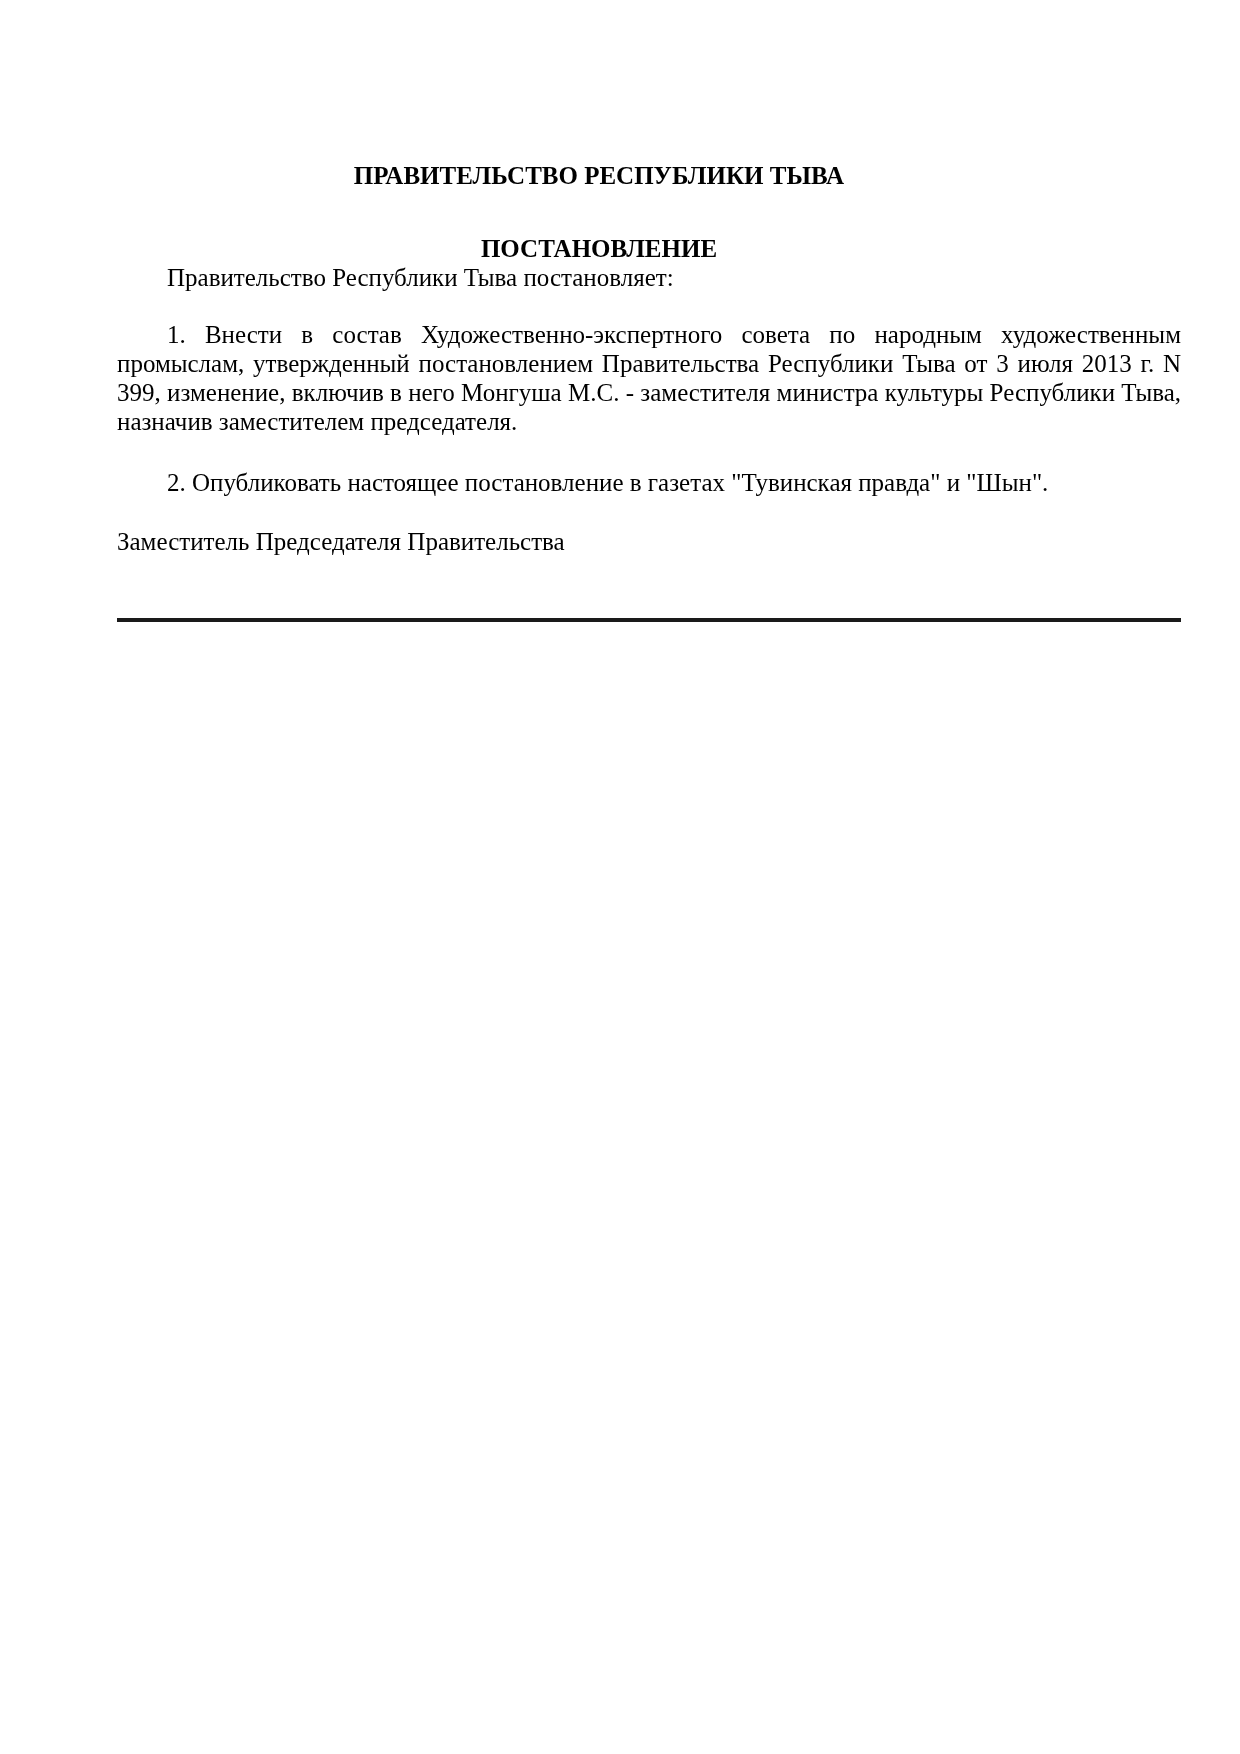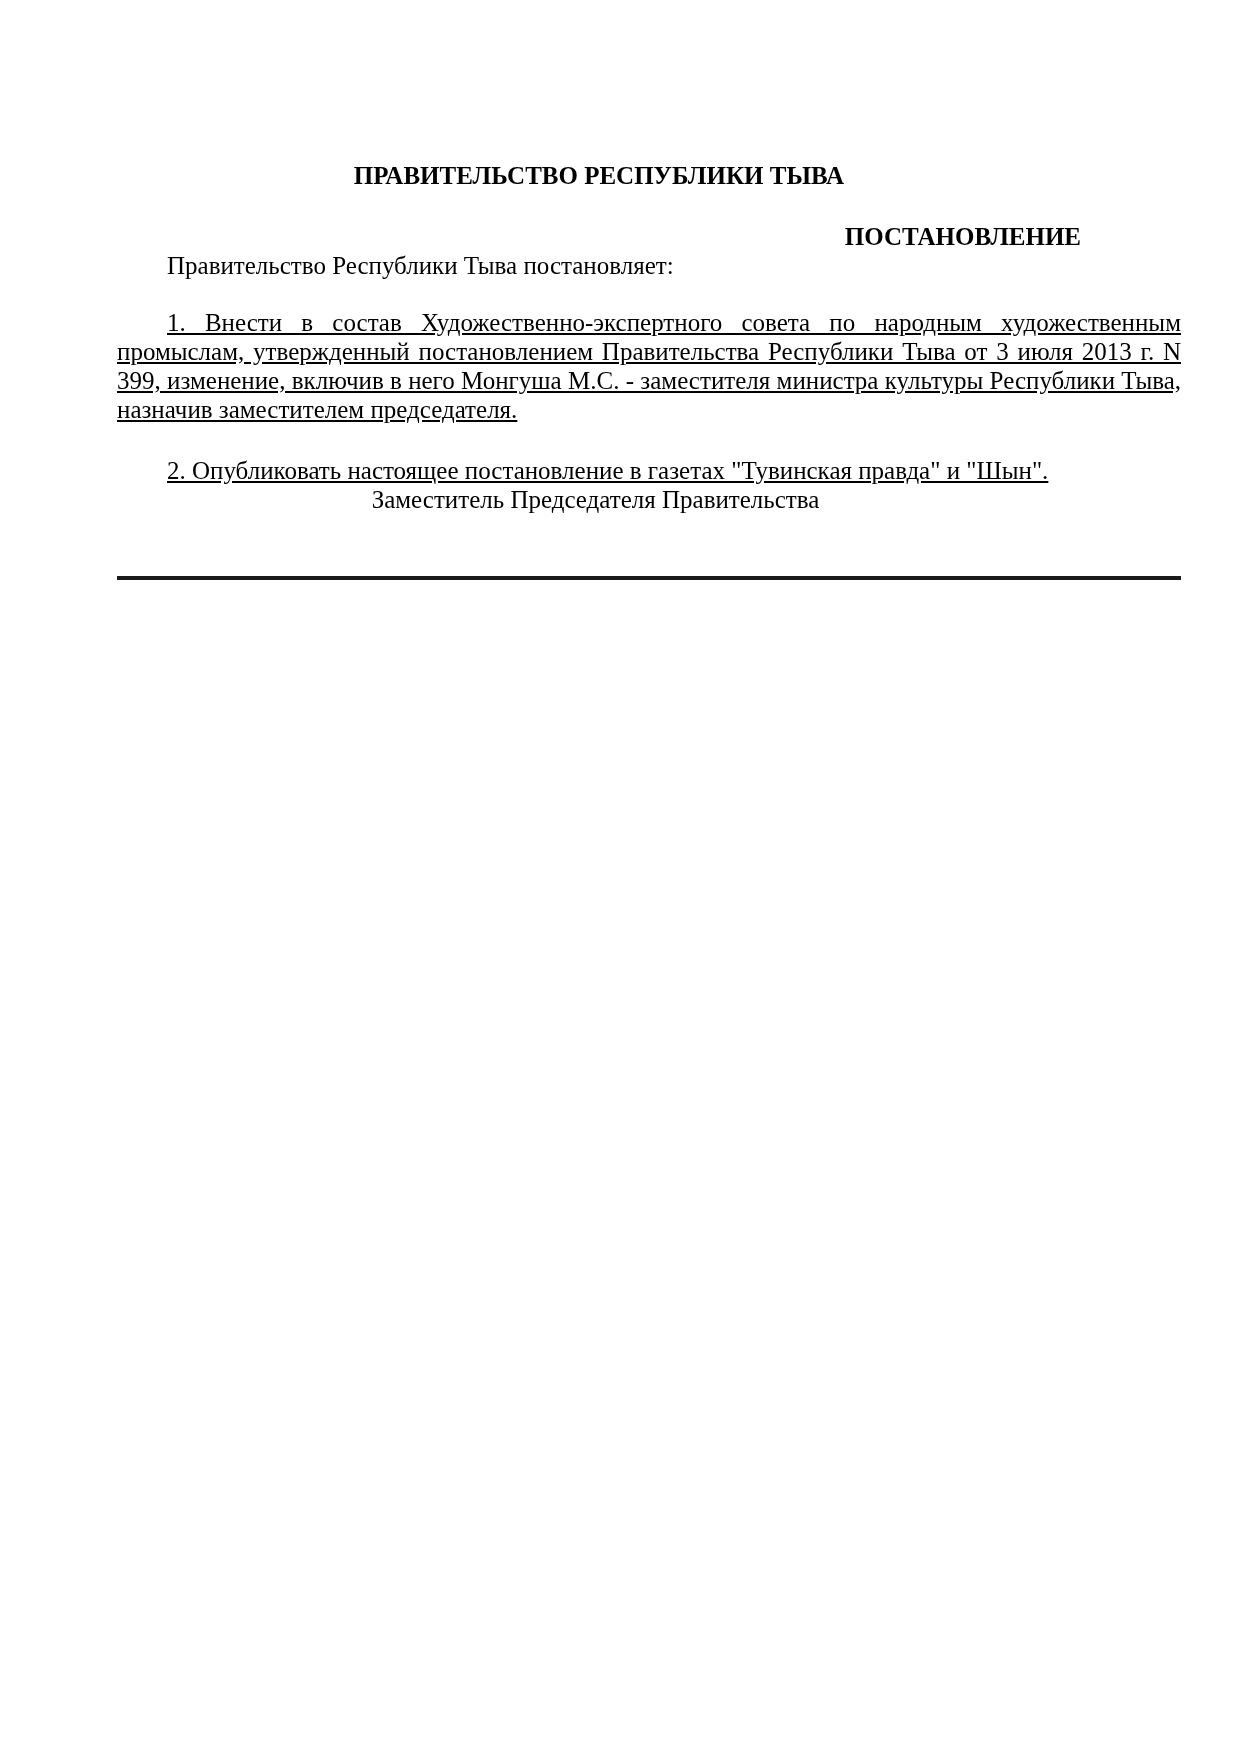--- a/index.html
+++ b/index.html
@@ -22,37 +22,37 @@
     height: 1754px;
     padding: 161px 59px 16px 117px;
   }
   
   .centered {
     text-align: center;
     font-weight: bold;
     margin-right: 100px;
   }
   .org-name { margin-top: 0; }
-  .doc-type { margin-top: 32px; text-align: right; }
+  .doc-type { margin-top: 44px; }
   .date-number { margin-top: 0; }
   .doc-title { margin-top: 26px; }
   .doc-title div { white-space: nowrap; }
   .preamble {
     text-indent: 50px;
   }
   .para {
     text-align: justify;
     text-indent: 50px;
-    text-decoration: underline;
   }
   .para-1 { margin-top: 28px; }
   .para-2 { margin-top: 32px; }
   .signature {
+    margin-top: 30px;
     margin-right: 107px;
-    text-align: center;
+    text-align: left;
   }
   .rule {
     margin-top: 62px;
     height: 4px;
     background: #1a1a1a;
     width: 100%;
   }
 </style>
 </head>
 <body>

